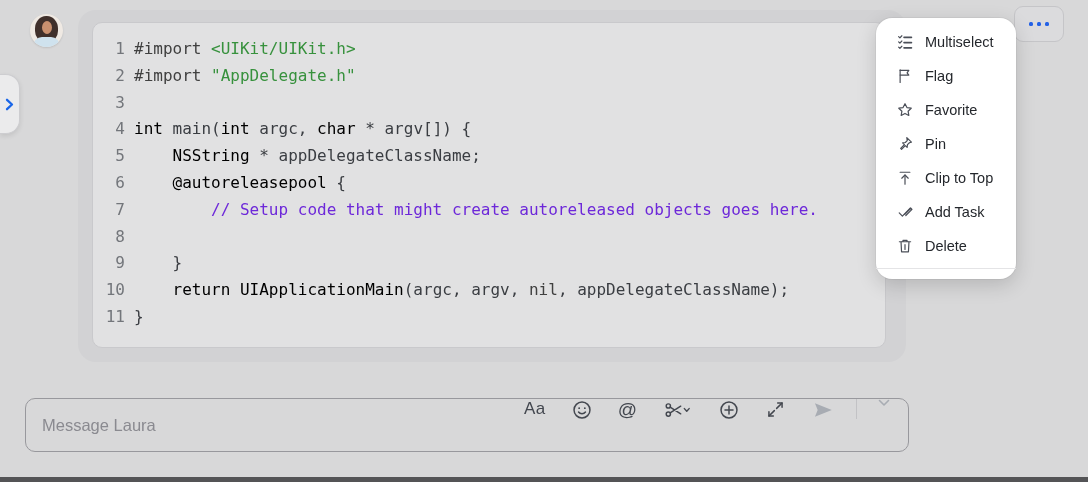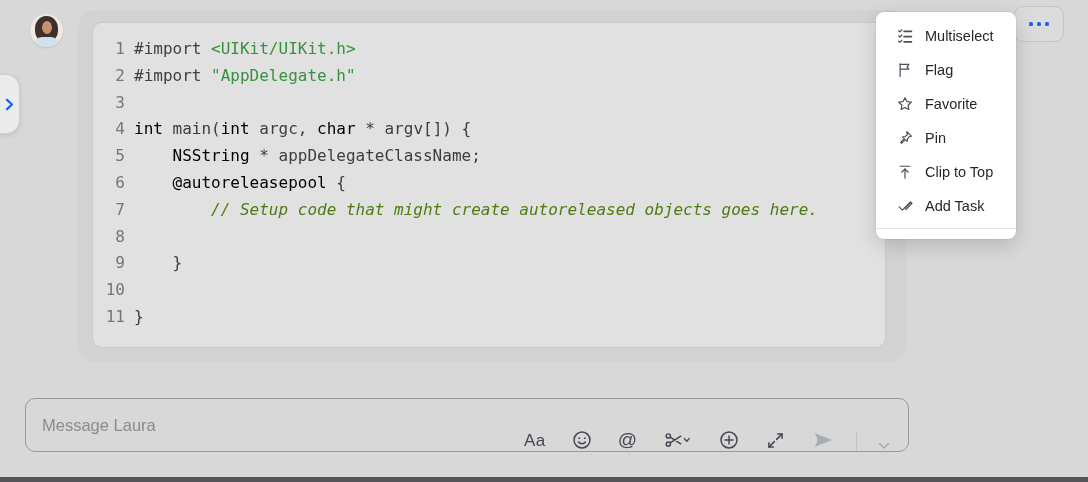--- a/index.html
+++ b/index.html
@@ -17,38 +17,38 @@
   
   .bubble{position:absolute;left:78px;top:10px;width:828px;height:352px;border-radius:18px;background:#d2d2d4}
   .codeblock{position:absolute;left:14px;top:12px;right:20px;bottom:14px;background:#e1e1e2;border:1px solid #c9c9cc;border-radius:10px;padding:13px 8px 0 10px;font-family:"DejaVu Sans Mono",monospace;font-size:16px;line-height:26.8px;color:#3a3d42;overflow:hidden;box-sizing:border-box}
   .code-row{display:flex;white-space:pre}
   .gutter{width:22px;text-align:right;margin-right:9px;color:#73767b;flex:none}
   .tok-b{color:#404040}
   .tok-g{color:#37913d}
   .tok-o{color:#000000}
   .tok-p{color:#000000}
   .tok-n{color:#3a3d42}
-  .tok-c{color:#4d7c0f;font-style:italic}
-
-  
-  .menu{position:absolute;left:876px;top:12px;width:140px;background:#ffffff;border-radius:8px;box-shadow:0 6px 20px rgba(0,0,0,.16),0 0 0 1px rgba(0,0,0,.04);padding:7px 0 5px;z-index:20}
+  .tok-c{color:#6d28d9;}
+
+  
+  .menu{position:absolute;left:876px;top:18px;width:140px;background:#ffffff;border-radius:16px;box-shadow:0 6px 20px rgba(0,0,0,.16),0 0 0 1px rgba(0,0,0,.04);padding:7px 0 5px;z-index:20}
   .menu-item{display:flex;align-items:center;height:34px;padding:0 10px 0 20px;font-size:14.5px;color:#24272c;cursor:pointer}
   .menu-item .mi{width:18px;height:18px;margin-right:11px;color:#4b4f58;flex:none;display:flex;align-items:center}
   .mi svg{width:18px;height:18px;display:block}
   .menu-sep{height:1px;background:#e4e4e6;margin:5px 0}
 
   
   .more-btn{position:absolute;left:1014px;top:6px;width:48px;height:34px;border:1px solid #c5c5c8;border-radius:9px;background:#dbdbdd;display:flex;align-items:center;justify-content:center;gap:3.5px;z-index:5;cursor:pointer}
   .dot{width:4.5px;height:4.5px;border-radius:1.5px;background:#2361e6}
 
   
   .composer{position:absolute;left:25px;top:398px;width:884px;height:54px;border:1.5px solid #98989d;border-radius:10px;box-sizing:border-box}
   .composer input{position:absolute;inset:0;width:100%;height:100%;background:transparent;border:none;outline:none;font-size:16.5px;color:#333;padding:0 350px 0 16px;font-family:"Liberation Sans",sans-serif;box-sizing:border-box}
   .composer input::placeholder{color:#8a8a90}
-  .tools{position:absolute;right:18px;top:0;height:100%;display:flex;align-items:flex-end;gap:25px}
+  .tools{position:absolute;right:18px;top:0;height:100%;display:flex;align-items:flex-start;gap:25px}
   .tool{display:flex;align-items:center;color:#43474f;cursor:pointer}
   .tool svg{display:block}
   .tool .glyph-aa{font-size:17px;letter-spacing:.5px}
   .tool .glyph-at{font-size:19px}
   .tool-div{width:1px;height:20px;background:#c2c2c5;margin:0 -4px}
   .muted{color:#a8acb3}
 
   .bottom-strip{position:absolute;left:0;top:477px;width:1088px;height:5px;background:#545456}
 </style>
 </head>
@@ -73,21 +73,21 @@
     <div id="code-lines">
         <div class="code-row"><span class="gutter">1</span><span><span class="tok-b">#import </span><span class="tok-g">&lt;UIKit/UIKit.h&gt;</span></span></div>
         <div class="code-row"><span class="gutter">2</span><span><span class="tok-b">#import </span><span class="tok-g">"AppDelegate.h"</span></span></div>
         <div class="code-row"><span class="gutter">3</span><span></span></div>
         <div class="code-row"><span class="gutter">4</span><span><span class="tok-o">int</span><span class="tok-n"> main(</span><span class="tok-o">int</span><span class="tok-n"> argc, </span><span class="tok-o">char</span><span class="tok-n"> * argv[]) {</span></span></div>
         <div class="code-row"><span class="gutter">5</span><span><span class="tok-n">    </span><span class="tok-o">NSString</span><span class="tok-n"> * appDelegateClassName;</span></span></div>
         <div class="code-row"><span class="gutter">6</span><span><span class="tok-n">    </span><span class="tok-p">@autoreleasepool</span><span class="tok-n"> {</span></span></div>
         <div class="code-row"><span class="gutter">7</span><span><span class="tok-c">        // Setup code that might create autoreleased objects goes here.</span></span></div>
         <div class="code-row"><span class="gutter">8</span></div>
         <div class="code-row"><span class="gutter">9</span><span><span class="tok-n">    }</span></span></div>
-        <div class="code-row"><span class="gutter">10</span></div>
+        <div class="code-row"><span class="gutter">10</span><span><span class="tok-n">    </span><span class="tok-p">return</span><span class="tok-n"> </span><span class="tok-o">UIApplicationMain</span><span class="tok-n">(argc, argv, </span><span class="tok-b">nil</span><span class="tok-n">, appDelegateClassName);</span></span></div>
         <div class="code-row"><span class="gutter">11</span><span><span class="tok-n">}</span></span></div>
       </div>
   </div>
 </div>
 
 <div class="more-btn">
   <span class="dot"></span>
   <span class="dot"></span>
   <span class="dot"></span>
 </div>
@@ -138,20 +138,28 @@
         <span>Clip to Top</span>
       </div>
       <div class="menu-item">
         <span class="mi">
           <svg viewBox="0 0 24 24" fill="none" stroke="currentColor" stroke-width="1.6" stroke-linecap="round" stroke-linejoin="round">
             <path d="M4.3 13.2l4.2 4.2L19.2 6.7"></path>
             <path d="M11.6 15.2l8.2-8.2 1.5 1.5-8.2 8.2"></path>
           </svg>
         </span>
         <span>Add Task</span>
+      </div>
+      <div class="menu-item">
+        <span class="mi">
+          <svg viewBox="0 0 24 24" fill="none" stroke="currentColor" stroke-width="1.6" stroke-linecap="round" stroke-linejoin="round">
+            <path d="M4.5 6.3h15M9.3 6.3V4.5h5.4v1.8M6.7 6.3l.7 13.4h9.2l.7-13.4M12 10.2v6.3"></path>
+          </svg>
+        </span>
+        <span>Delete</span>
       </div>
       <div class="menu-sep"></div>
     </div>
 </div>
 
 <div class="composer">
   <input type="text" placeholder="Message Laura" style="">
   <div class="tools" id="tools">
       <span class="tool">
         <span class="glyph-aa">Aa</span>

